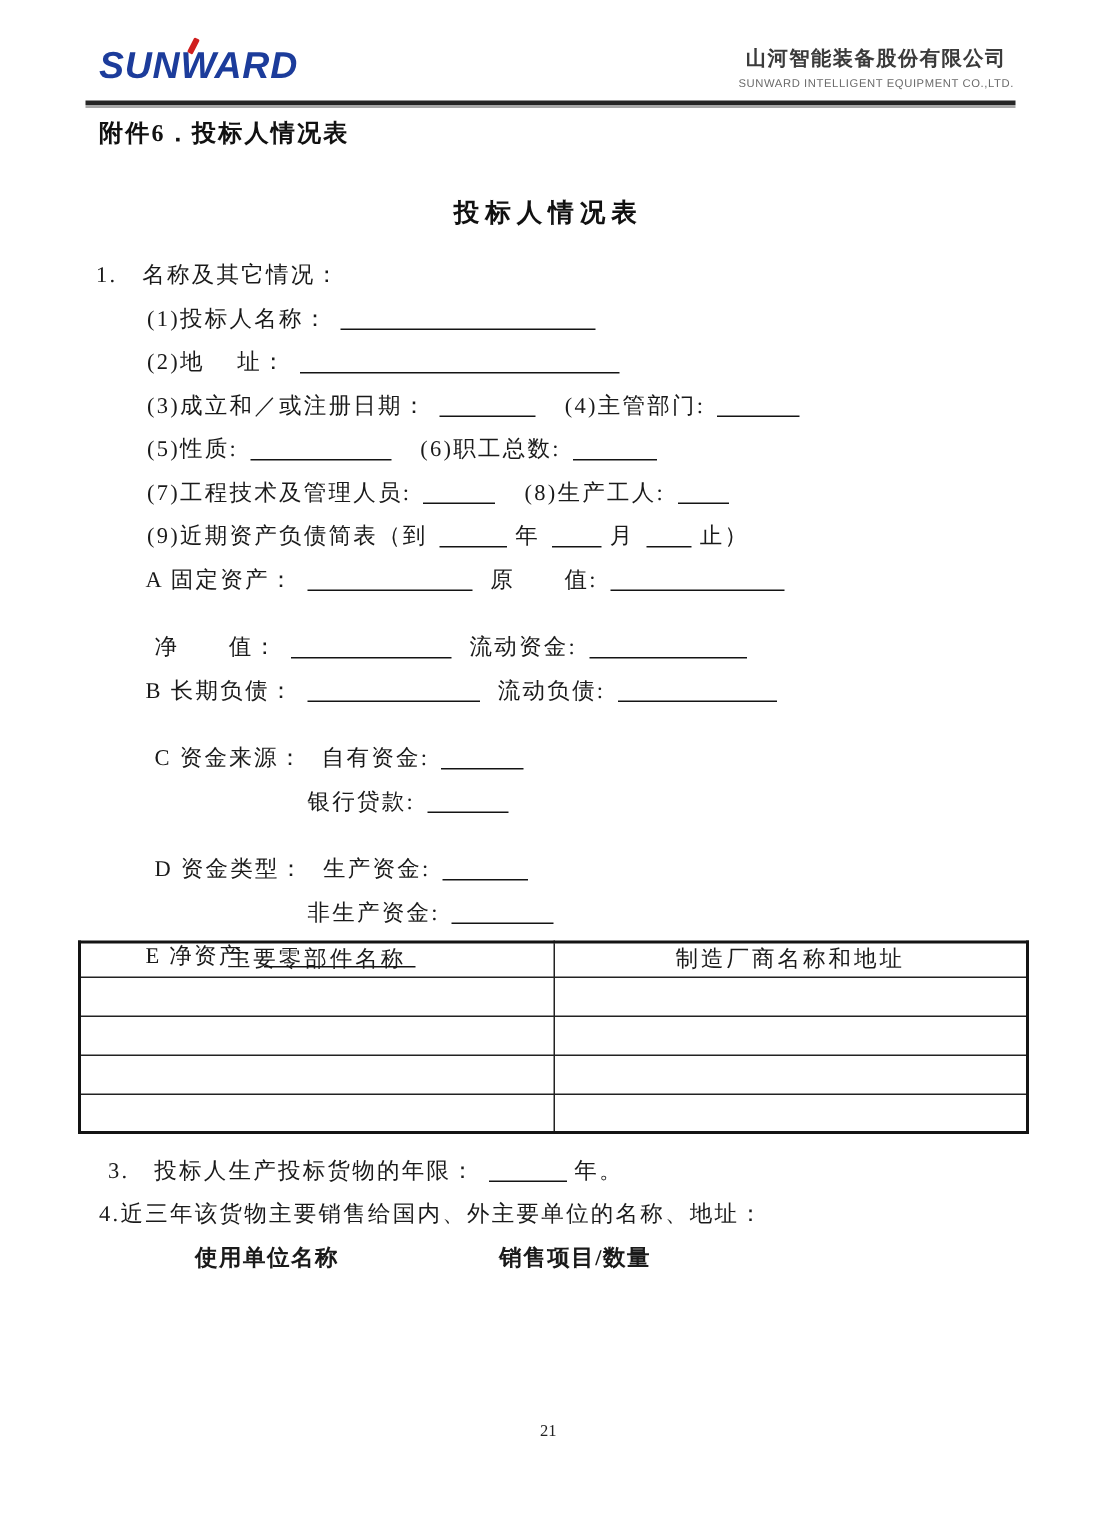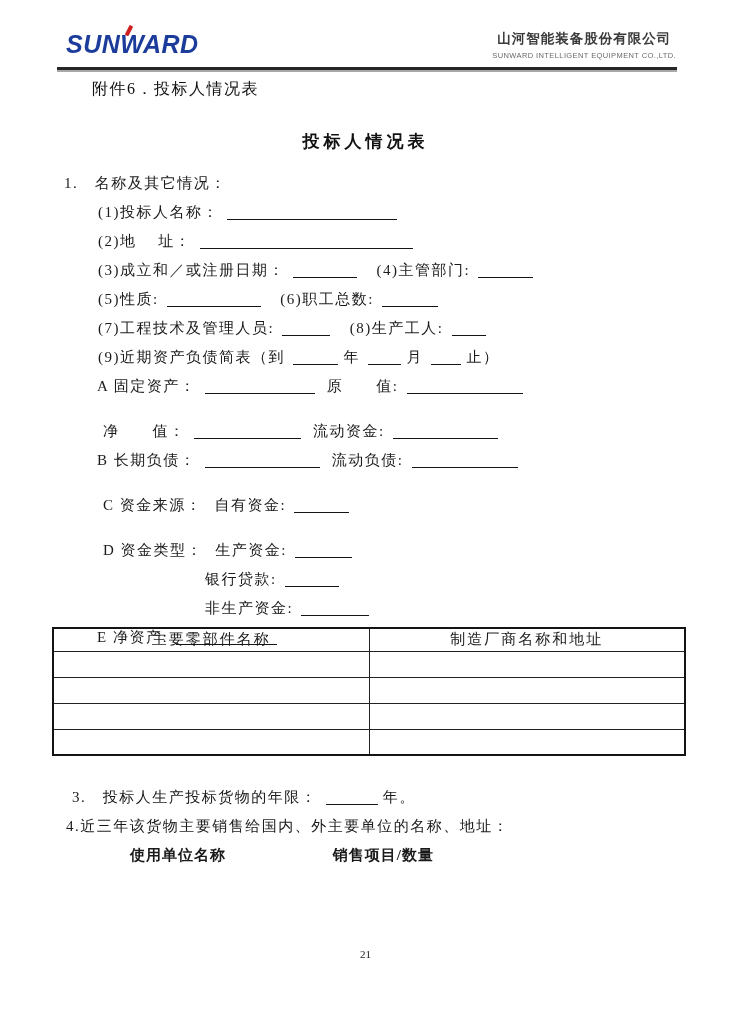--- a/index.html
+++ b/index.html
@@ -21,21 +21,21 @@
     background:#cf1f1f; transform:rotate(27deg); border-radius:1px; }
   .co { position:absolute; right:0; top:4px; text-align:right;
     font-family:"Liberation Sans","DejaVu Sans",sans-serif; }
   .co-cn { font-size:13.5px; font-weight:bold; color:#3b3b3b; letter-spacing:1px;text-align:center; }
   .co-en { font-size:7.5px; color:#6a6a6a; letter-spacing:0.4px; margin-top:3px; }
 
   .rule { position:absolute; top:67px; left:57px; width:620px; height:1px;
     border-top:3px solid #262626; border-bottom:2px solid #a8a8a8; }
 
   .att-title { position:absolute; top:79px; left:66px;
-    font-size:16px; font-weight:normal; letter-spacing:1.5px; color:#111;margin-left:26px; }
+    font-size:16px; font-weight:bold; letter-spacing:1.5px; color:#111; }
 
   .form-title { position:absolute; top:130px; left:0; width:100%; text-align:center;
     font-size:17px; font-weight:bold; letter-spacing:4px; color:#111; }
 
   
   .doc { position:absolute; top:174px; left:64px; right:52px;
     font-size:15px; letter-spacing:1.5px; white-space:nowrap; }
   .ln { height:29px; }
   .in1  { padding-left:34px; }   
   .inA  { padding-left:33px; }   
@@ -48,21 +48,21 @@
 
   
   .tblwrap { position:absolute; top:627px; left:52px; width:634px; }
   table.parts { width:100%; border-collapse:collapse; border:2px solid #141414;
     font-size:15px; letter-spacing:2px; }
   table.parts th { width:49.4%; height:23px; border:1px solid #222;
     font-weight:normal; text-align:center; vertical-align:middle; }
   table.parts td { height:26px; border:1px solid #222; }
 
   
-  .lower { position:absolute; top:788px; left:64px; right:40px;
+  .lower { position:absolute; top:771px; left:64px; right:40px;
     font-size:15px; letter-spacing:1.5px; white-space:nowrap; }
   .in3 { padding-left:8px; }
   .in4 { padding-left:2px; }
   .cols { padding-left:66px; font-weight:bold; letter-spacing:1px; }
   .col2 { margin-left:102px;text-align:right; }
 
   .pageno { position:absolute; top:948px; left:0; width:100%; text-align:center;
     font-size:11px; color:#222;
     font-family:"Liberation Serif","DejaVu Serif",serif; }
 </style>
@@ -141,28 +141,28 @@
       <span>B 长期负债：</span>
       <span class="bl" style="width:115px"></span>
       <span class="sgap">流动负债:</span>
       <span class="bl" style="width:106px"></span>
     </div>
     <div class="ln inC">
       <span>C 资金来源：</span>
       <span class="sgap">自有资金:</span>
       <span class="bl" style="width:55px"></span>
     </div>
+    <div class="ln inS">
+      <span>银行贷款:</span>
+      <span class="bl" style="width:54px"></span>
+    </div>
     <div class="ln inC">
       <span>D 资金类型：</span>
       <span class="sgap">生产资金:</span>
       <span class="bl" style="width:57px"></span>
-    </div>
-    <div class="ln inS">
-      <span>银行贷款:</span>
-      <span class="bl" style="width:54px"></span>
     </div>
     <div class="ln inS">
       <span>非生产资金:</span>
       <span class="bl" style="width:68px"></span>
     </div>
     <div class="ln inA">
       <span>E 净资产:</span>
       <span class="bl" style="width:101px"></span>
     </div>
   </div>

